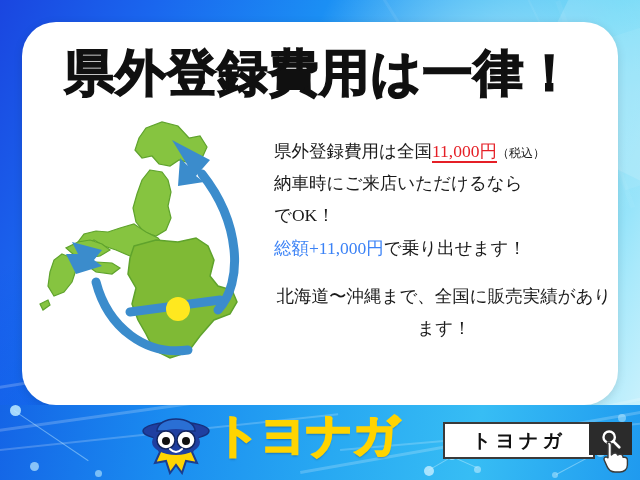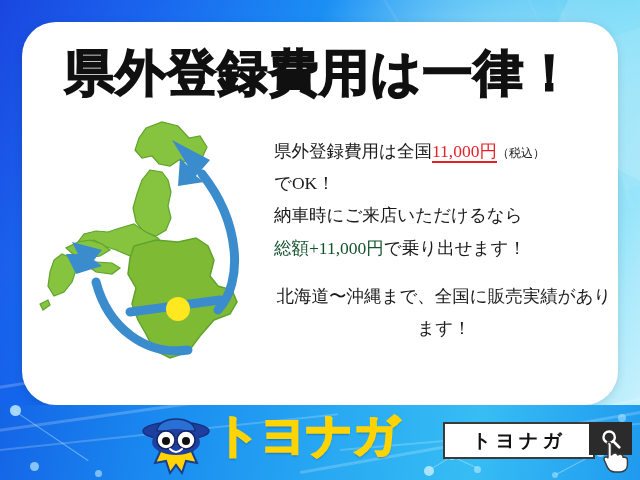--- a/index.html
+++ b/index.html
@@ -71,21 +71,21 @@
   .map{position:absolute;left:16px;top:92px;width:236px;height:270px;}
   .map svg{display:block;width:100%;height:100%;}
 
   
   .copy{
     position:absolute;left:252px;top:113px;width:340px;
     font-size:17.5px;line-height:1.84;color:#1a1a1a;
     font-family:Liberation Serif, serif;
   }
   .copy .ln{white-space:nowrap;}
-  .red{color:#14532d;}
+  .red{color:#3b82f6;}
   .red-u{color:#e51f26;border-bottom:2px solid #e51f26;}
   .small{font-size:12px;}
   .gap{height:16px;}
   .wrapline{white-space:normal;text-align:center;}
 
   
   .banner{position:absolute;left:0;top:405px;width:640px;height:75px;overflow:hidden;}
   .banner-bg{
     position:absolute;inset:0;
     background:linear-gradient(100deg,#1464e6 0%,#1a8cf0 26%,#28a9f2 52%,#37bdf4 74%,#1f9aef 100%);
@@ -169,22 +169,22 @@
         <path fill="#3b8ccc" d="M34 128 L64 136 L56 146 L64 152 L38 160 L28 140 L40 140 Z"></path>
 
         <path fill="none" stroke="#3b8ccc" stroke-width="9" stroke-linecap="round" d="M92 198 L182 186"></path>
 
         <circle cx="140" cy="195" r="12" fill="#ffe81f"></circle>
       </svg>
     </div>
 
     <div class="copy">
       <div class="ln"><span>県外登録費用は全国</span><span class="red-u">11,000円</span><span class="small">（税込）</span></div>
+      <div class="ln">納車時にご来店いただけるなら</div>
       <div class="ln">でOK！</div>
-      <div class="ln">納車時にご来店いただけるなら</div>
       <div class="ln"><span class="red">総額+11,000円</span><span>で乗り出せます！</span></div>
       <div class="gap"></div>
       <div class="wrapline">北海道〜沖縄まで、全国に販売実績があります！</div>
     </div>
   </div>
 
   <div class="banner">
     <div class="banner-bg"></div>
     <div class="streak" style="left:-30px;top:28px;width:420px;height:3px;transform:rotate(-8deg);"></div>
     <div class="streak" style="left:-20px;top:46px;width:360px;height:2px;transform:rotate(-6deg);"></div>

